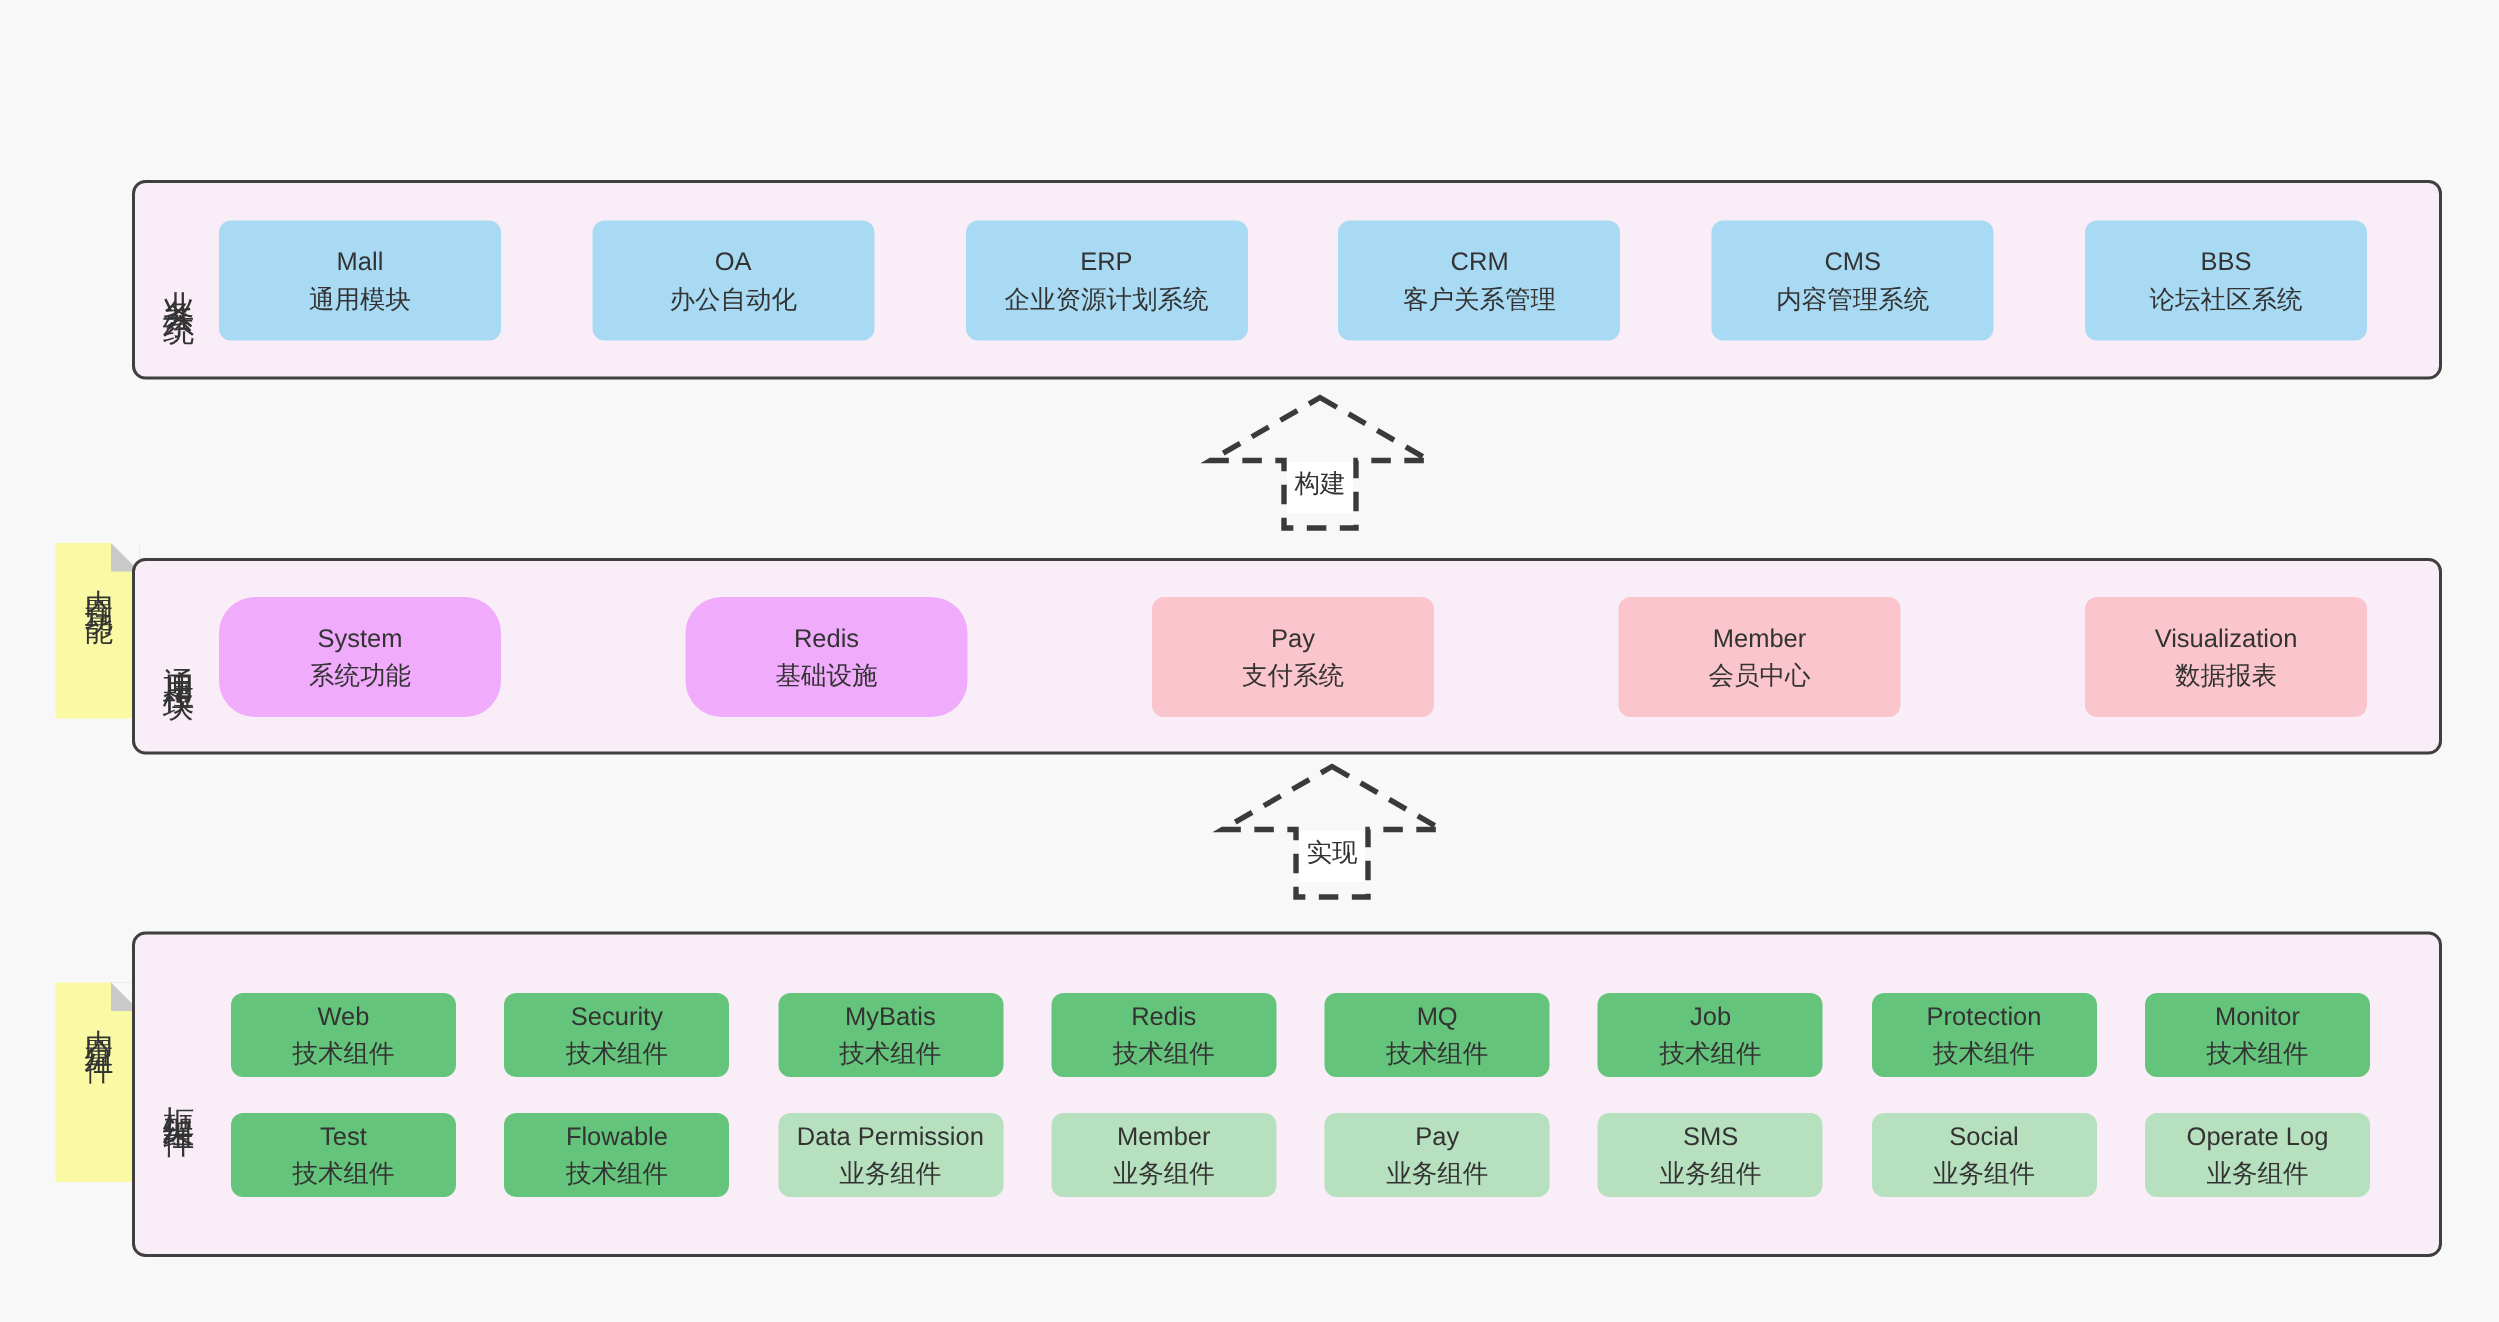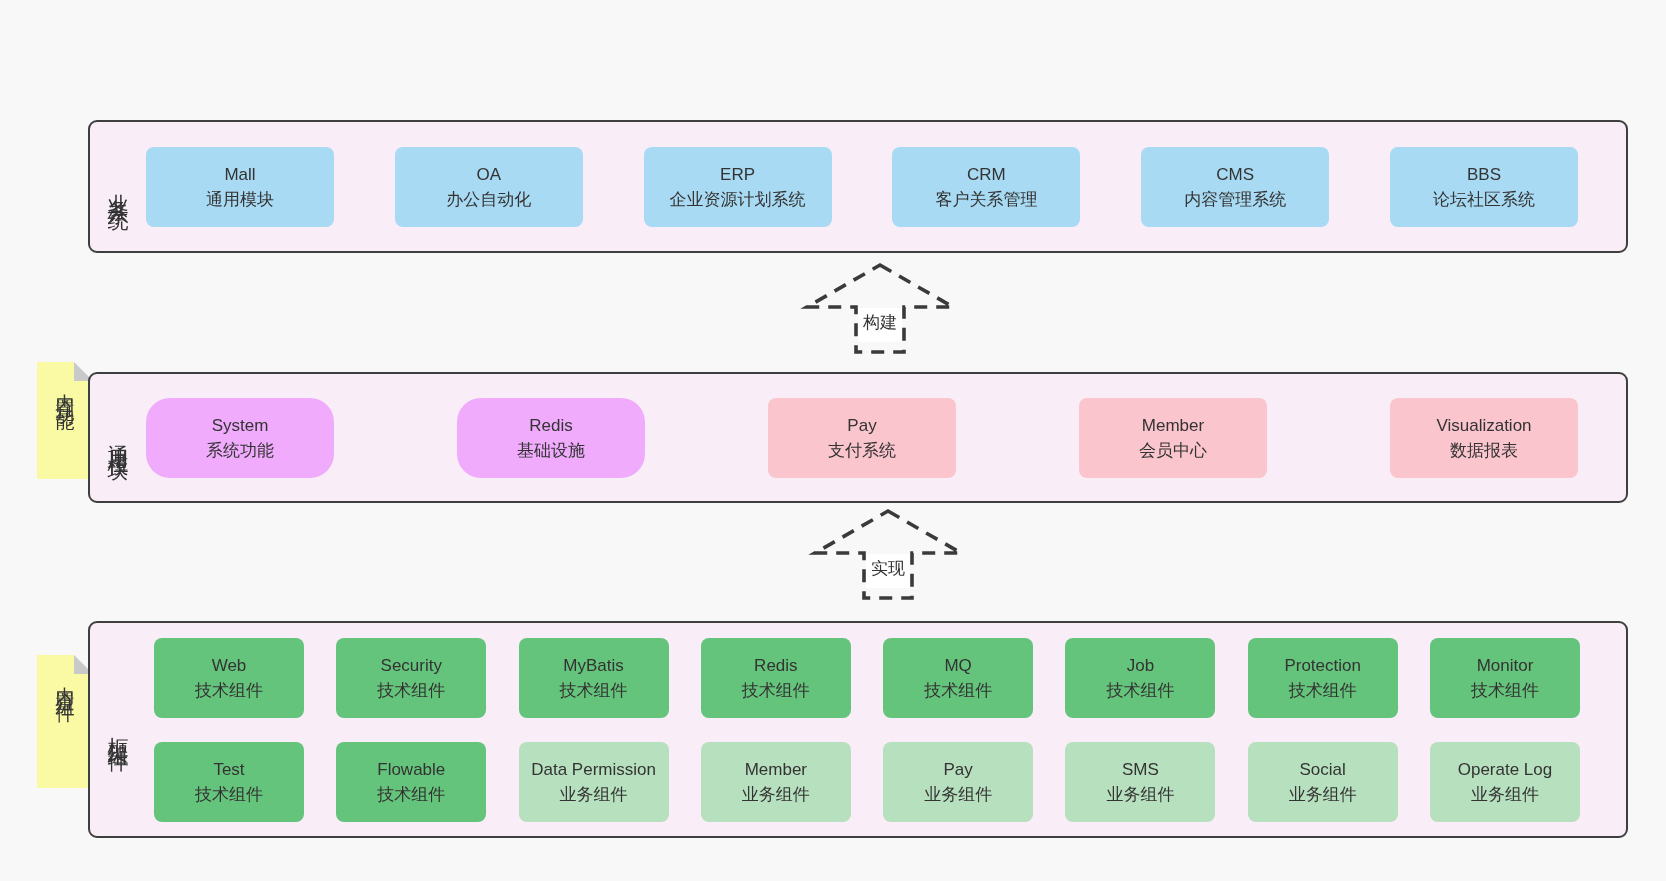--- a/index.html
+++ b/index.html
@@ -67,21 +67,21 @@
     align-items:center;
     justify-content:center;
     text-align:center;
     font-size:17px;
     line-height:25px;
     color:#333;
     box-sizing:border-box;
     padding:4px 12px;
   }
   .band1 .box,.band2 .box{width:188px;height:80px;}
-  .band3 .box{width:150px;height:80px;}
+  .band3 .box{width:150px;height:56px;}
   .blue{background:#a8daf3;}
   .red{background:#f0abfc;border-radius:24px;}
   .pink{background:#fbc5cd;}
   .green{background:#65c47b;}
   .green-light{background:#b7e0be;}
   
   .sticky{
     position:absolute;
     left:37px;
     width:56px;

